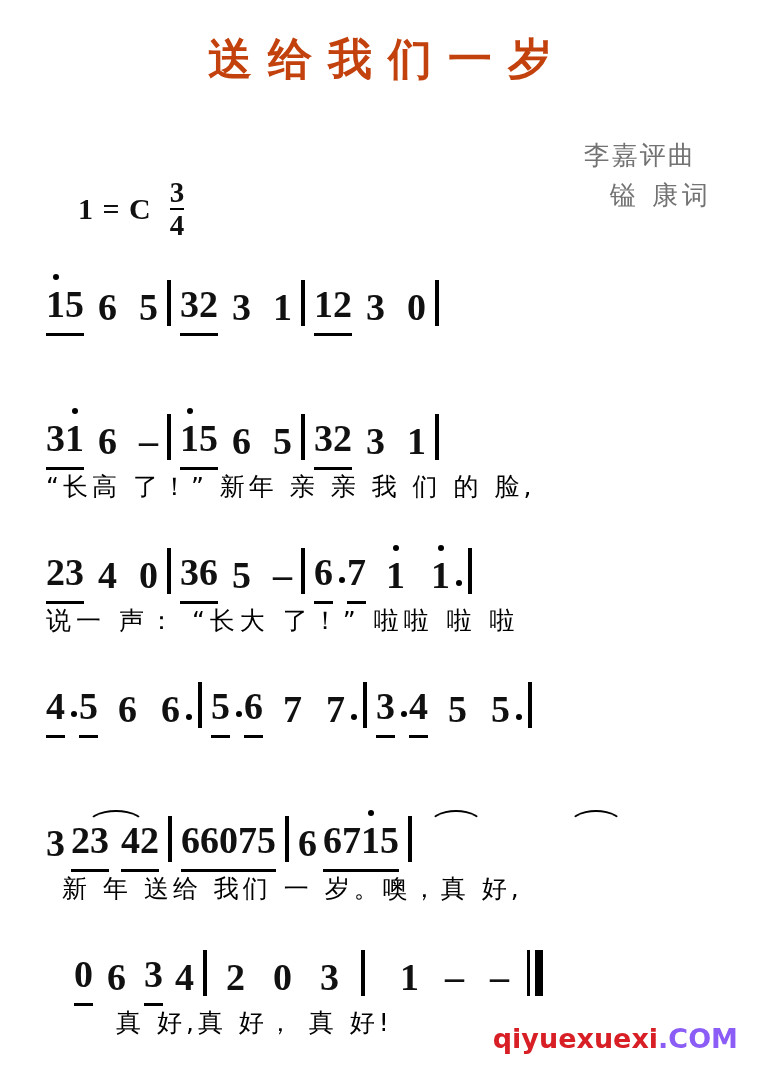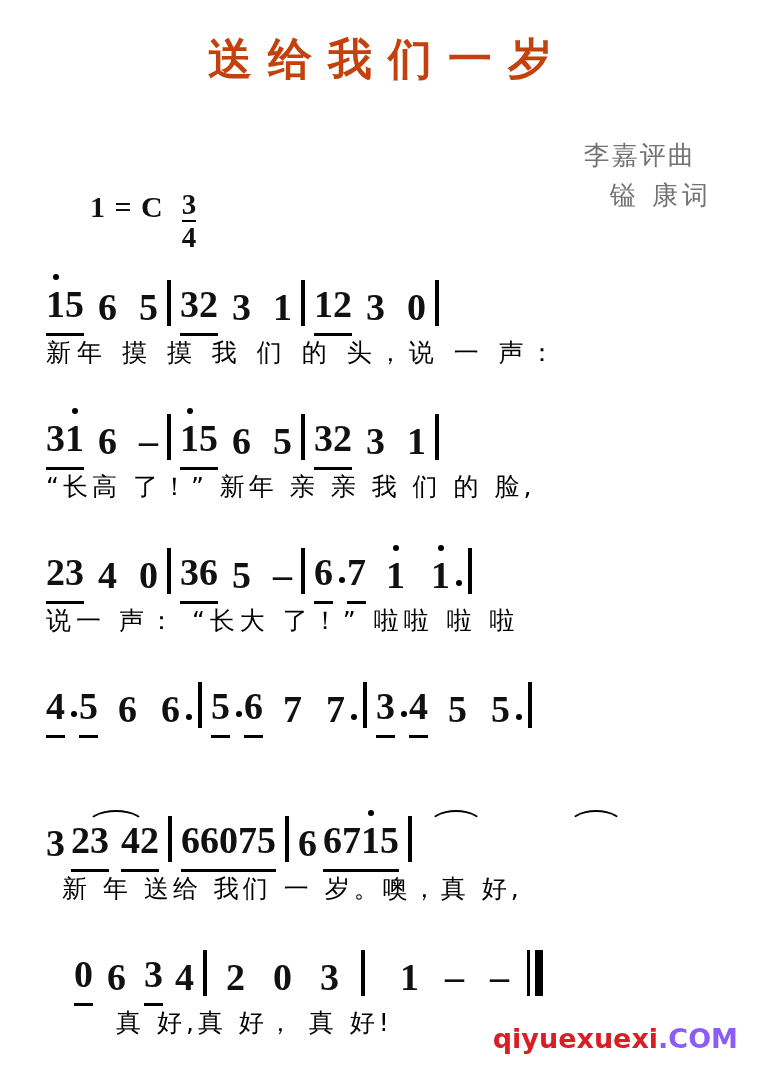--- a/index.html
+++ b/index.html
@@ -40,28 +40,27 @@
     color: #737373;
     line-height: 1.55;
   }
   .credits div { letter-spacing: 2px; }
   .credits .composer { margin-left: 0px; }
   .credits .lyricist { margin-left: 26px; letter-spacing: 4px; }
 
   
   .keysig {
     position: absolute;
-    left: 90px;
+    left: 78px;
     top: 178px;
     display: flex;
-    align-items: flex-start;
+    align-items: center;
     font-family: "Liberation Serif", serif;
     font-size: 30px;
     font-weight: bold;
-    margin-top: 12px;
   }
   .keysig .keytext { letter-spacing: 1px; }
   .meter {
     display: inline-block;
     margin-left: 18px;
     text-align: center;
     line-height: 1.0;
     font-size: 29px;
     font-weight: bold;
   }
@@ -213,21 +212,20 @@
       <div class="cell beam1"><span class="glyph">2</span></div>
       <div class="cell" style="margin-left:14px;"><span class="glyph">3</span></div>
       <div class="cell" style="margin-left:22px;"><span class="glyph">1</span></div>
       <div class="bar"></div>
       <div class="cell beam1"><span class="glyph">1</span></div>
       <div class="cell beam1"><span class="glyph">2</span></div>
       <div class="cell" style="margin-left:14px;"><span class="glyph">3</span></div>
       <div class="cell" style="margin-left:22px;"><span class="glyph">0</span></div>
       <div class="bar"></div>
     </div>
-    <div class="lyrics" style="letter-spacing:6px;">新年 摸 摸 我 们 的 头，说 一 声：</div>
   </div>
 
   <div class="sysrow">
     <div class="notes">
       <div class="cell beam1"><span class="glyph">3</span></div>
       <div class="cell beam1"><span class="glyph dot-up">1</span></div>
       <div class="cell" style="margin-left:14px;"><span class="glyph">6</span></div>
       <div class="cell" style="margin-left:22px;"><span class="glyph">–</span></div>
       <div class="bar"></div>
       <div class="cell beam1"><span class="glyph dot-up">1</span></div>

